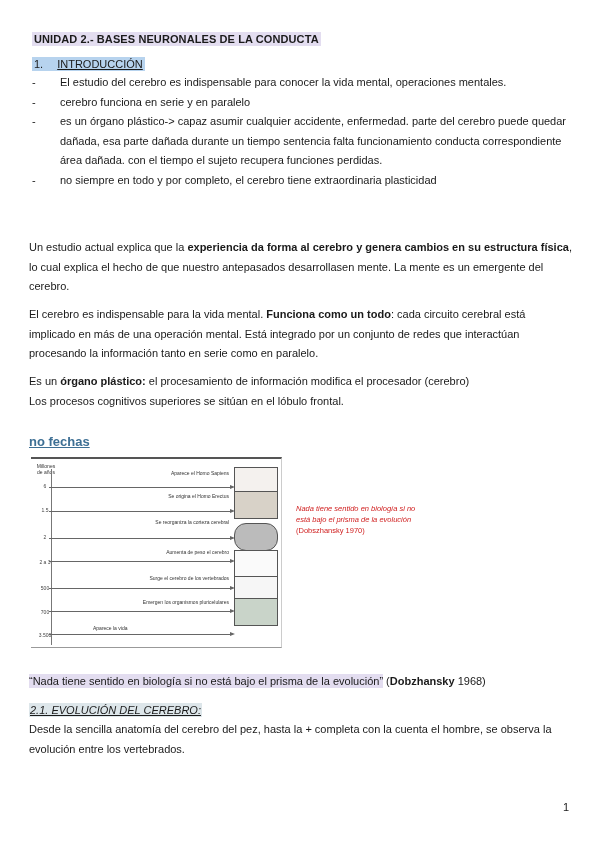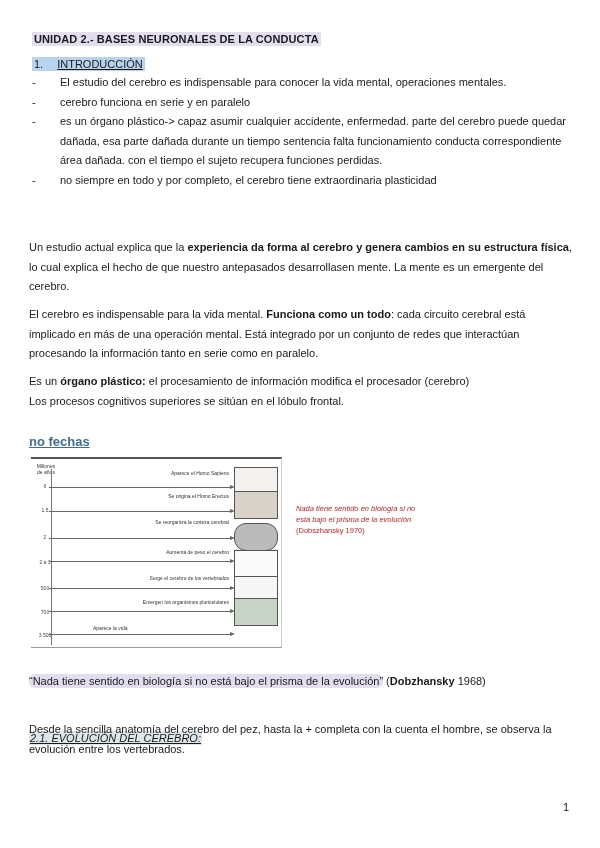--- a/index.html
+++ b/index.html
@@ -30,23 +30,23 @@
   .fig-row .arrow:after { content: ""; position: absolute; right: -4px; top: -2px; border-left: 5px solid #666;
                            border-top: 2px solid transparent; border-bottom: 2px solid transparent; }
   .fig-row .lbl { position: absolute; right: 52px; font-size: 5px; color: #333; text-align: right; line-height: 6px; }
   .fig-row .thumb { position: absolute; left: 203px; width: 42px; height: 26px; border: 1px solid #555; background: #eee; }
   .fig-quote { position: absolute; left: 296px; top: 499px; width: 120px; font-size: 7.5px; line-height: 11px; color: #d02020; }
   .fig-quote i { font-style: italic; }
   .h2 { position: absolute; left: 45px; top: 653px; font-size: 11px; background: #b7d3ee; padding: 1px 3px; }
   .h2 .num { margin-right: 12px; }
   .h2 .txt { text-decoration: underline; }
   .quote { position: absolute; left: 29px; top: 671px; font-size: 11px; }
-  .quote .hl { background: #e3ddf0; padding: 1px 0; border-radius: 6px; }
+  .quote .hl { background: #e3ddf0; padding: 1px 0; }
   .h3 { position: absolute; left: 29px; top: 699px; font-size: 11px; font-style: italic; text-decoration: underline;
-        background: #dde6ea; padding: 1px 1px; margin-top: 28px; }
+        background: #dde6ea; padding: 1px 1px; }
   .pagenum { position: absolute; left: 563px; top: 797px; font-size: 11px; }
 </style>
 </head>
 <body>
 
 <div class="page">
 
   <div class="title">UNIDAD 2.- BASES NEURONALES DE LA CONDUCTA</div>
 
   <div class="h1">

